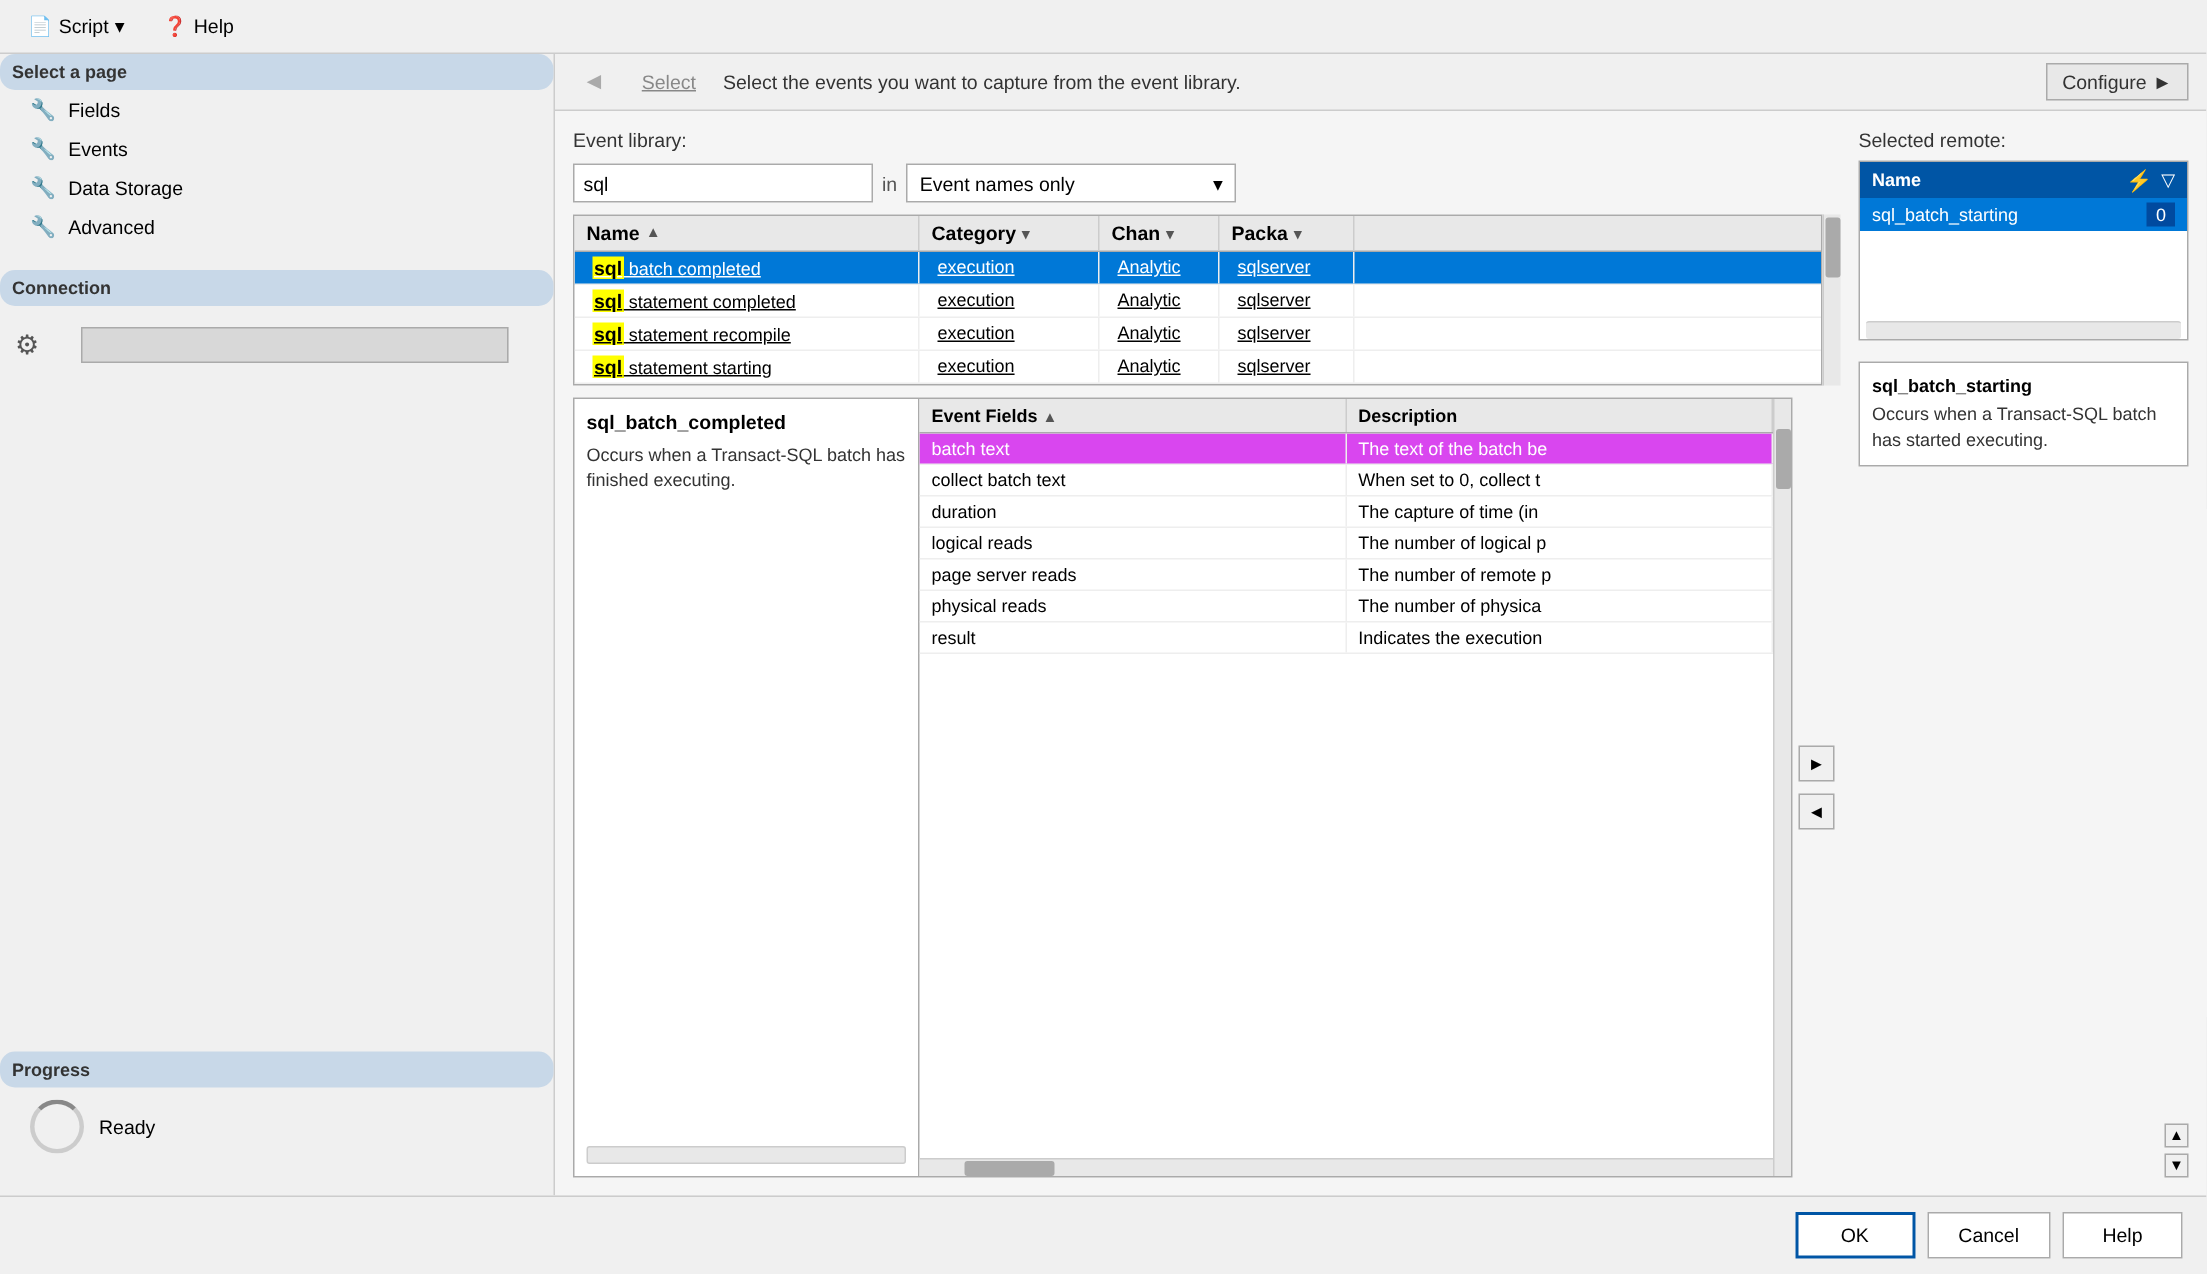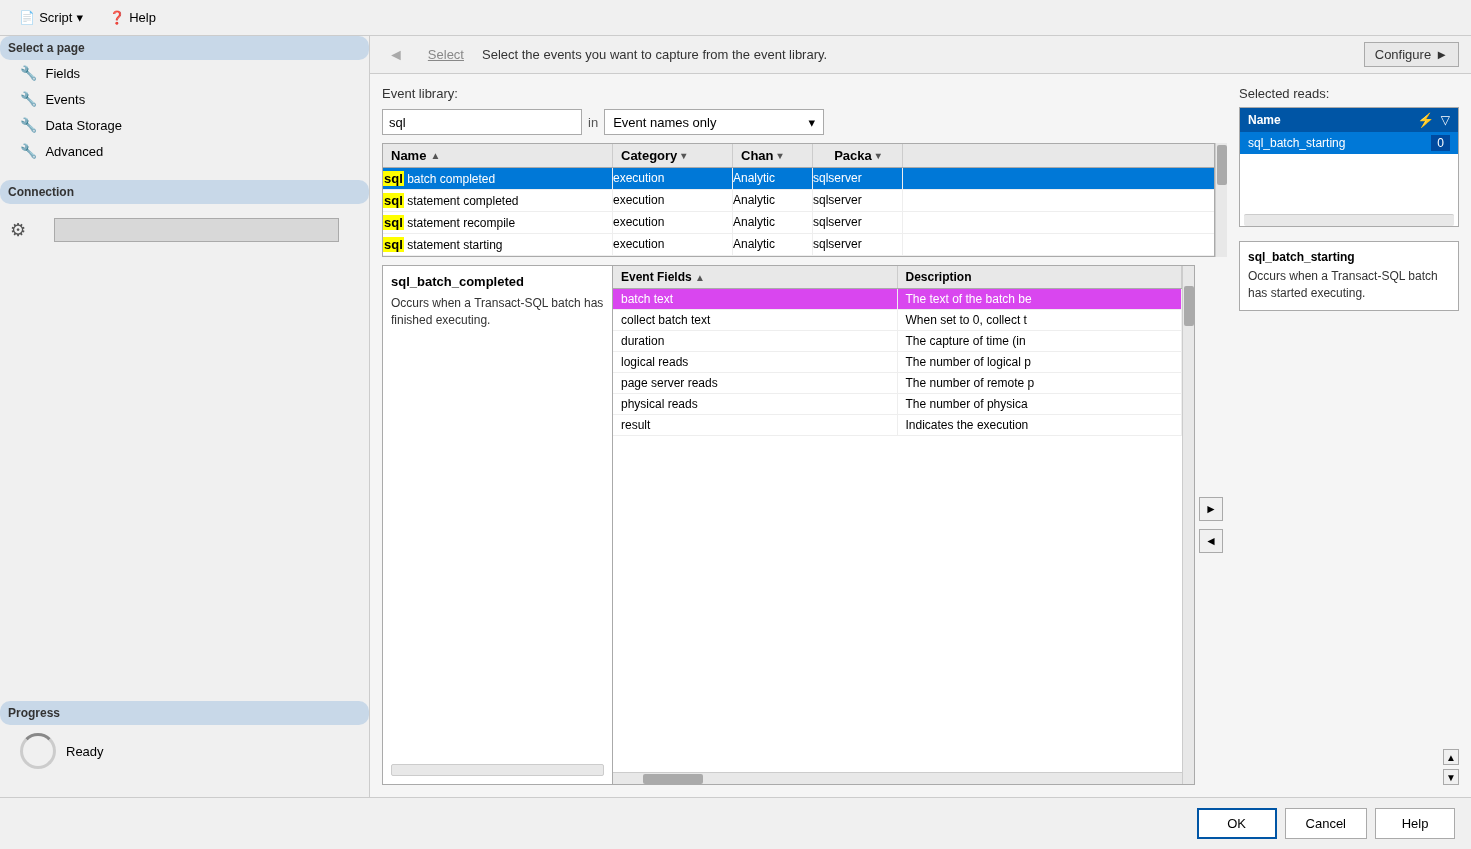--- a/index.html
+++ b/index.html
@@ -26,25 +26,25 @@
     .search-row { display: flex; align-items: center; gap: 6px; }
     .search-input { border: 1px solid #aaa; padding: 3px 6px; width: 200px; background: white; height: 26px; }
     .in-label { color: #555; }
     .dropdown { border: 1px solid #aaa; padding: 3px 8px; background: white; height: 26px; display: flex; align-items: center; justify-content: space-between; cursor: pointer; width: 220px; }
     .table-container { border: 1px solid #aaa; background: white; overflow: hidden; }
     .table-header { display: flex; background: #e8e8e8; border-bottom: 1px solid #aaa; }
     .th { padding: 4px 8px; border-right: 1px solid #ccc; font-weight: bold; font-size: 12px; display: flex; align-items: center; gap: 4px; }
     .th.name-col { width: 230px; }
     .th.cat-col { width: 120px; }
     .th.char-col { width: 80px; }
-    .th.pack-col { width: 90px; justify-content: center; }
+    .th.pack-col { width: 90px; }
     .table-body { overflow-y: auto; }
     .table-row { display: flex; border-bottom: 1px solid #eee; cursor: pointer; }
     .table-row.selected { background: #0078d7; color: white; }
-    .td { padding: 3px 0; border-right: 1px solid #eee; font-size: 12px; }
+    .td { padding: 3px 12px; border-right: 1px solid #eee; font-size: 12px; text-decoration: underline; }
     .td.name-col { width: 230px; }
     .td.cat-col { width: 120px; }
     .td.char-col { width: 80px; }
     .td.pack-col { width: 90px; }
     .highlight { background: #ffff00; color: black; font-weight: bold; padding: 0 1px; }
     .table-row.selected .highlight { background: #ffff00; color: black; }
     .bottom-split { display: flex; gap: 0; border: 1px solid #aaa; background: white; flex: 1; }
     .event-detail { width: 230px; border-right: 1px solid #aaa; padding: 8px; display: flex; flex-direction: column; gap: 6px; }
     .event-detail-name { font-weight: bold; font-size: 13px; color: #000; }
     .event-detail-desc { font-size: 12px; color: #333; line-height: 1.4; }
@@ -273,21 +273,21 @@
             </div>
 
             <div class="middle-arrows">
               <button class="arrow-btn">►</button>
               <button class="arrow-btn">◄</button>
             </div>
           </div>
         </div>
 
         <div class="selected-events-section">
-          <span class="selected-header">Selected reads:</span>
+          <span class="selected-header">Selected remote:</span>
           <div style="border: 1px solid #aaa; background: white; display: flex; flex-direction: column;">
             <div class="selected-table-header">
               <span class="selected-table-header-label">Name</span>
               <div style="display: flex; gap: 6px; align-items: center;">
                 <span style="cursor: pointer; font-size: 14px;">⚡</span>
                 <span style="cursor: pointer; font-size: 12px;">▽</span>
               </div>
             </div>
             <div class="selected-row">
               <span class="selected-row-name">sql_batch_starting</span>

